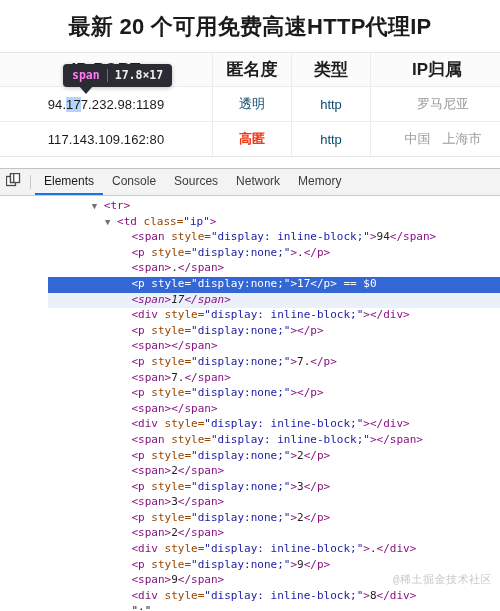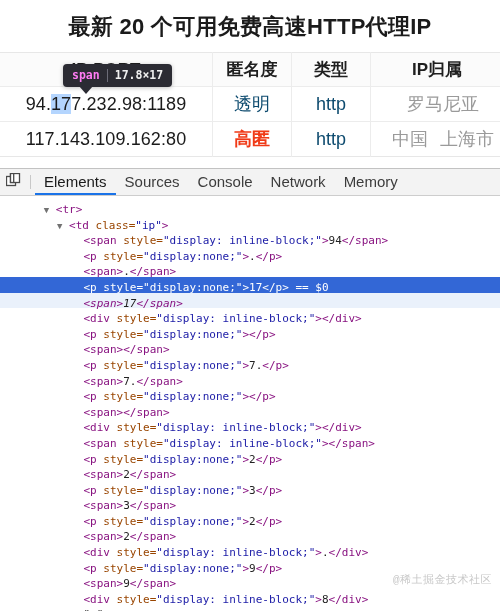--- a/index.html
+++ b/index.html
@@ -43,21 +43,21 @@
     border-bottom: 1px solid #e7e7e7;
   }
   .proxy-table th,
   .proxy-table td {
     border-left: 1px solid #ececec;
     border-bottom: 1px solid #ececec;
     padding: 0;
     height: 34px;
     vertical-align: middle;
     text-align: center;
-    font-size: 18px;
+    font-size: 13px;
     white-space: nowrap;
   }
   .proxy-table th:first-child,
   .proxy-table td:first-child { border-left: none; }
   .proxy-table tr:last-child td { border-bottom: none; }
 
   .proxy-table thead th {
     background: #fbfbfb;
     font-weight: bold;
     color: #1f1f1f;
@@ -154,41 +154,42 @@
   }
   .dt-tabs {
     display: flex;
     align-items: stretch;
     overflow: hidden;
   }
   .dt-tab {
     padding: 0 9px;
     display: flex;
     align-items: center;
-    font-size: 15px;
+    font-size: 12px;
     color: #3c3c3c;
     white-space: nowrap;
     border-bottom: 2px solid transparent;
     box-sizing: border-box;
   }
   .dt-tab.active {
     color: #1a1a1a;
     border-bottom-color: #1a73e8;
   }
 
   
   .dt-tree {
     flex: 1;
     overflow: hidden;
     padding-top: 3px;
     font-family: "DejaVu Sans Mono", monospace;
     font-size: 11px;
-    line-height: 22px;
+    line-height: 13px;
     color: #222222;
     position: relative;
+    padding-left: 48px;
   }
   .dt-line {
     white-space: pre;
     padding-left: 4px;
     height: 15.6px;
     position: relative;
   }
   .dt-line.selected {
     background: #3367d6;
     color: #ffffff;
@@ -275,22 +276,22 @@
         <svg width="15" height="15" viewBox="0 0 15 15">
           <rect x="0.5" y="3.5" width="9" height="9" fill="#ffffff" stroke="#4a4a4a" stroke-width="1.3"></rect>
           <rect x="4.5" y="0.5" width="9" height="9" fill="#ffffff" stroke="#4a4a4a" stroke-width="1.3"></rect>
           <rect x="4.5" y="0.5" width="3.2" height="9" fill="#ffffff" stroke="#4a4a4a" stroke-width="1.3"></rect>
         </svg>
       </span>
     </div>
     <div class="dt-divider"></div>
     <div class="dt-tabs">
       <div class="dt-tab active">Elements</div>
+      <div class="dt-tab">Console</div>
       <div class="dt-tab">Sources</div>
-      <div class="dt-tab">Console</div>
       <div class="dt-tab">Network</div>
       <div class="dt-tab">Memory</div>
     </div>
   </div>
 
   <div class="dt-tree" id="dom-tree">
       <div class="dt-line">&nbsp;&nbsp;&nbsp;&nbsp;&nbsp;&nbsp;<span class="twisty">▼</span>&nbsp;<span class="tk-punc">&lt;</span><span class="tk-tag">tr</span><span class="tk-punc">&gt;</span></div>
       <div class="dt-line">&nbsp;&nbsp;&nbsp;&nbsp;&nbsp;&nbsp;&nbsp;&nbsp;<span class="twisty">▼</span>&nbsp;<span class="tk-punc">&lt;</span><span class="tk-tag">td</span> <span class="tk-attr">class</span><span class="tk-attr">=</span><span class="tk-val">"ip"</span><span class="tk-punc">&gt;</span></div>
       <div class="dt-line">&nbsp;&nbsp;&nbsp;&nbsp;&nbsp;&nbsp;&nbsp;&nbsp;&nbsp;&nbsp;&nbsp;&nbsp;<span class="tk-punc">&lt;</span><span class="tk-tag">span</span> <span class="tk-attr">style</span><span class="tk-attr">=</span><span class="tk-val">"display: inline-block;"</span><span class="tk-punc">&gt;</span><span class="tk-text">94</span><span class="tk-punc">&lt;/</span><span class="tk-tag">span</span><span class="tk-punc">&gt;</span></div>
       <div class="dt-line">&nbsp;&nbsp;&nbsp;&nbsp;&nbsp;&nbsp;&nbsp;&nbsp;&nbsp;&nbsp;&nbsp;&nbsp;<span class="tk-punc">&lt;</span><span class="tk-tag">p</span> <span class="tk-attr">style</span><span class="tk-attr">=</span><span class="tk-val">"display:none;"</span><span class="tk-punc">&gt;</span><span class="tk-text">.</span><span class="tk-punc">&lt;/</span><span class="tk-tag">p</span><span class="tk-punc">&gt;</span></div>

